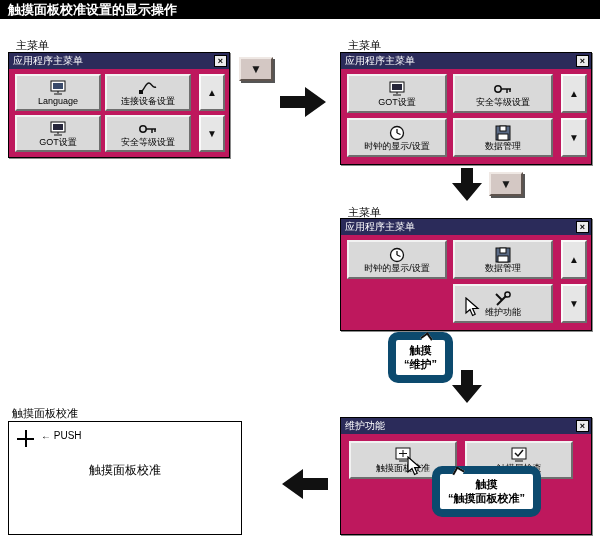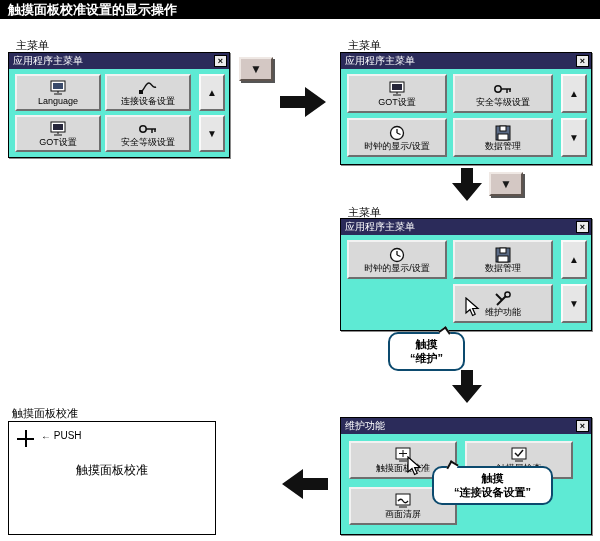--- a/index.html
+++ b/index.html
@@ -4,21 +4,21 @@
 <style>
   * { margin:0; padding:0; box-sizing:border-box; }
   body { background:#fff; font-family:"Liberation Sans","DejaVu Sans",sans-serif; }
   .stage { position:relative; width:600px; height:541px; background:#fff; overflow:hidden; }
 
   .hdr { position:absolute; left:0; top:0; width:600px; height:19px; background:#000;
          color:#fff; font-weight:bold; font-size:13px; line-height:19px; padding-left:8px; }
 
   .plabel { position:absolute; font-size:11px; font-weight:normal; color:#000; white-space:nowrap; }
 
-  .gwin { position:absolute; background:#5eead4; border:1px solid #000; box-shadow:1px 1px 0 #8a8a8a; }
+  .gwin { position:absolute; background:#be185d; border:1px solid #000; box-shadow:1px 1px 0 #8a8a8a; }
   .gtitle { position:relative; height:16px; background:#2b2b5a; color:#fff; font-size:10px;
             line-height:16px; padding-left:4px; white-space:nowrap; }
   .gclose { position:absolute; right:2px; top:2px; width:13px; height:12px; background:#ececec;
             border:1px solid #000; color:#000; font-size:9px; line-height:10px; text-align:center;
             font-weight:bold; cursor:pointer; }
   .gbody { position:relative; width:100%; height:calc(100% - 16px);text-decoration:underline; }
 
   .gbtn { position:absolute; background:#d9d9d9; border:2px solid;
           border-color:#f2f2f2 #6e6e6e #6e6e6e #f2f2f2;
           display:flex; flex-direction:column; align-items:center; justify-content:center;
@@ -30,22 +30,22 @@
                border-color:#fafafa #6e6e6e #6e6e6e #fafafa; display:flex; align-items:center;
                justify-content:center; font-size:10px; color:#111; cursor:pointer; }
 
   .vbtn { position:absolute; width:34px; height:24px; background:#d4c8c4; border:2px solid;
           border-color:#efe8e4 #5f544e #5f544e #efe8e4; box-shadow:2px 2px 0 #555;
           display:flex; align-items:center; justify-content:center; font-size:12px;
           font-weight:bold; color:#1a1a1a; cursor:pointer; }
 
   .bigarrow { position:absolute; line-height:0; }
 
-  .bubble { position:absolute; background:#fff; border:2px solid #0c4a6e; border-radius:10px;
-            padding:3px 20px; text-align:center; font-size:11px; font-weight:bold; line-height:1.3;
+  .bubble { position:absolute; background:#fff; border:8px solid #0c4a6e; border-radius:10px;
+            padding:3px 8px; text-align:center; font-size:11px; font-weight:bold; line-height:1.3;
             z-index:5; white-space:nowrap; }
   .bubble .tail { position:absolute; width:9px; height:9px; background:#fff;
                   border-left:2px solid #111; border-top:2px solid #111; }
   .tail-tr { top:-6px; right:14px; transform:rotate(55deg); }
   .tail-tl { top:-6px; left:14px; transform:rotate(30deg); }
 
   .cursor { position:absolute; z-index:6; line-height:0; }
 
   .calwin { position:absolute; background:#fff; border:1px solid #000; }
   .crosshair { position:absolute; left:8px; top:8px; width:17px; height:17px; }
@@ -284,53 +284,43 @@
       <div class="gbtn" style="left:124px;top:7px;width:108px;height:38px">
         <span class="ico">
           <svg width="20" height="16" viewBox="0 0 20 16">
               <rect x="3" y="1" width="14" height="11" fill="#fff" stroke="#111"></rect>
               <path d="M6,6 L9,9 L14,3" fill="none" stroke="#111" stroke-width="1.5"></path>
               <line x1="6" y1="14" x2="14" y2="14" stroke="#111"></line>
             </svg>
         </span>
         <span class="blabel">触摸屏检查</span>
       </div>
-      <div class="gbtn" style="left:8px;top:53px;width:108px;height:38px">
-        <span class="ico">
-          <svg width="20" height="16" viewBox="0 0 20 16">
-              <rect x="3" y="1" width="14" height="11" fill="#fff" stroke="#111"></rect>
-              <path d="M5,8 Q8,4.5 10,8 T15,8" fill="none" stroke="#111" stroke-width="1.3"></path>
-              <line x1="6" y1="14" x2="14" y2="14" stroke="#111"></line>
-            </svg>
-        </span>
-        <span class="blabel">画面清屏</span>
-      </div>
     </div>
   </div>
 
   <div class="cursor" style="left:406px;top:456px">
     <svg width="16" height="20" viewBox="0 0 16 20">
         <path d="M2,1 L2,16 L6,12.5 L8.6,18.5 L11.2,17.3 L8.6,11.5 L14,11.5 Z" fill="#fff" stroke="#000" stroke-width="1.2"></path>
       </svg>
   </div>
   <div class="bubble" style="left:432px;top:466px">
     <span class="tail tail-tl"></span>
     <div>触摸</div>
-    <div>“连接设备设置”</div>
+    <div>“触摸面板校准”</div>
   </div>
 
   <div class="bigarrow" style="left:282px;top:468px">
     <svg width="46" height="32" viewBox="0 0 46 32">
         <polygon points="46,10 21,10 21,1 0,16 21,31 21,22 46,22" fill="#111"></polygon>
       </svg>
   </div>
 
   <div class="plabel" style="left:12px;top:406px">触摸面板校准</div>
 
-  <div class="calwin" style="left:8px;top:421px;width:208px;height:114px">
+  <div class="calwin" style="left:8px;top:421px;width:234px;height:114px">
     <div class="crosshair">
       <span class="ch-h"></span>
       <span class="ch-v"></span>
     </div>
     <div class="pushlbl">← PUSH</div>
     <div class="calmsg" style="top:40px">触摸面板校准</div>
   </div>
 
 </div>
 

